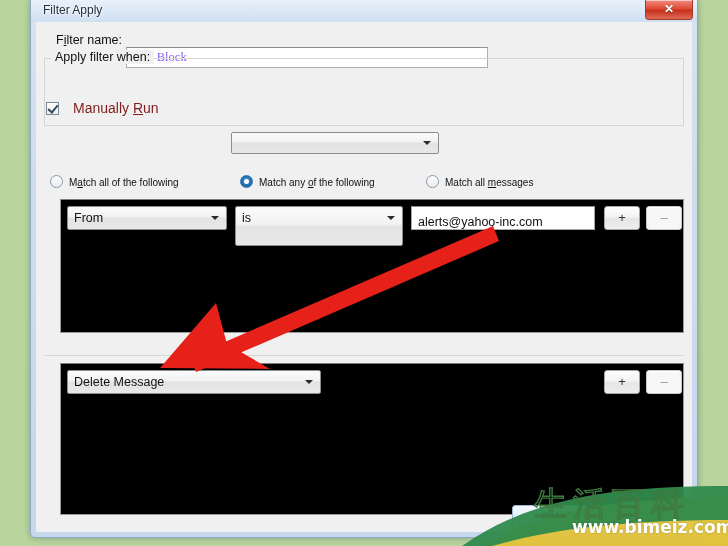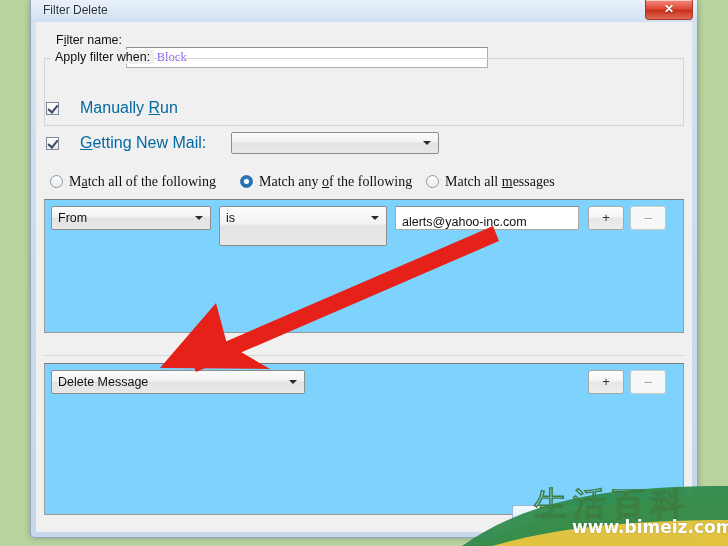--- a/index.html
+++ b/index.html
@@ -114,21 +114,21 @@
   }
   .checkbox.checked::after {
     content: "";
     position: absolute;
     left: 3px; top: 0px;
     width: 4px; height: 8px;
     border: solid #3a4a5a;
     border-width: 0 2px 2px 0;
     transform: rotate(40deg);
   }
-  .chk-label { font-size: 16px; color: #0369a1; margin-left: 21px; }
+  .chk-label { font-size: 14px; color: #7f1d1d; margin-left: 14px; }
   .u { text-decoration: underline; }
 
   
   .combo {
     position: relative;
     height: 22px;
     border: 1px solid #8d8d8d;
     border-radius: 2px;
     background: linear-gradient(180deg,#fbfbfb 0%,#f2f2f2 45%,#e3e3e3 50%,#e8e8e8 100%);
     box-sizing: border-box;
@@ -168,29 +168,30 @@
   .radio.selected {
     border-color: #2f6fa8;
     background: radial-gradient(circle at 50% 45%, #5aa9e8 0%, #1e6fae 55%, #2f6fa8 100%);
   }
   .radio.selected::after {
     content: "";
     position: absolute; left: 3px; top: 3px;
     width: 5px; height: 5px; border-radius: 50%;
     background: #fff;
   }
-  .radio-label { font-size: 14px; color: #111; margin-left: 6px; font-family: Liberation Serif, serif; }
+  .radio-label { font-size: 10px; color: #111; margin-left: 6px; }
 
   
   .list-panel {
     position: absolute;
-    background: #7dd3fc;
+    background: #000000;
     border: 1px solid #9a9a9a;
     border-top-color: #7d7d7d;
     box-sizing: border-box;
+    margin-left: 16px;
   }
   #criteria-panel { left: 8px; top: 177px; right: 8px; height: 134px; }
   #actions-panel  { left: 8px; top: 341px; right: 8px; height: 152px; }
 
   
   .rule-row { position: absolute; left: 6px; top: 6px; right: 6px; height: 24px; }
 
   .sq-btn {
     position: absolute; top: 0;
     width: 36px; height: 24px;
@@ -276,42 +277,39 @@
   }
 </style>
 </head>
 <body>
 
 <div id="page-bg"></div>
 
 <div id="window">
 
   <div id="titlebar">
-    <div id="title-text">Filter Delete</div>
+    <div id="title-text">Filter Apply</div>
     <div id="close-btn">✕</div>
   </div>
 
   <div id="client">
 
     <div id="name-row">
       <span id="name-label" class="lbl">F<span class="u">i</span>lter name:</span>
       <div id="name-input" title="Filter name">Test Block</div>
     </div>
 
     <div id="apply-group">
       <div id="apply-legend">Apply filter when:</div>
     </div>
 
     <div class="chk-row" style="top:77px;">
       <span class="checkbox checked"></span><span class="chk-label">Manually <span class="u">R</span>un</span>
     </div>
 
-    <div class="chk-row" style="top:112px;">
-      <span class="checkbox checked"></span><span class="chk-label"><span class="u">G</span>etting New Mail:</span>
-    </div>
 
     <div class="combo" id="getmail-combo">
       <span class="combo-arrow"></span>
     </div>
 
     <div id="radio-row">
       <div class="radio-item" style="left:6px;">
         <span class="radio"></span><span class="radio-label">M<span class="u">a</span>tch all of the following</span>
       </div>
       <div class="radio-item" style="left:196px;">

